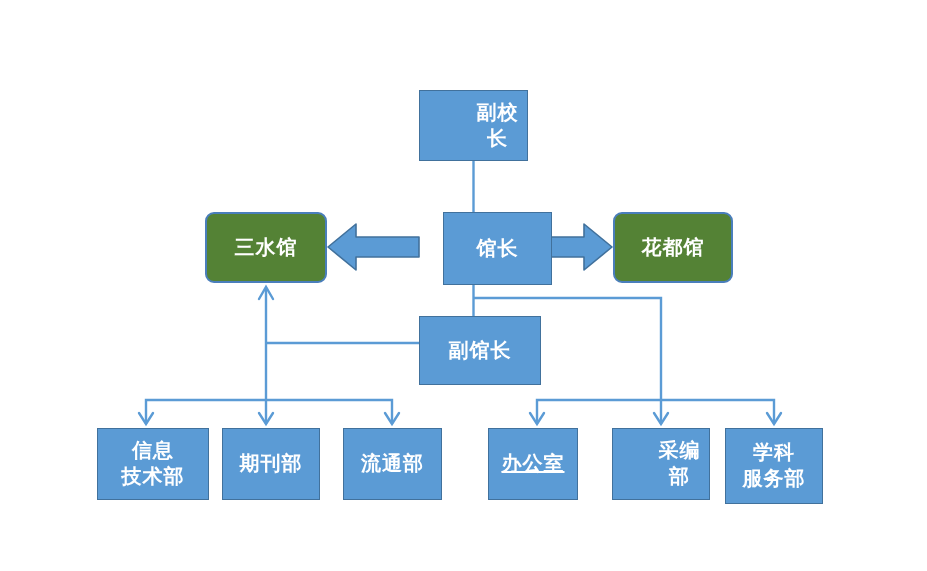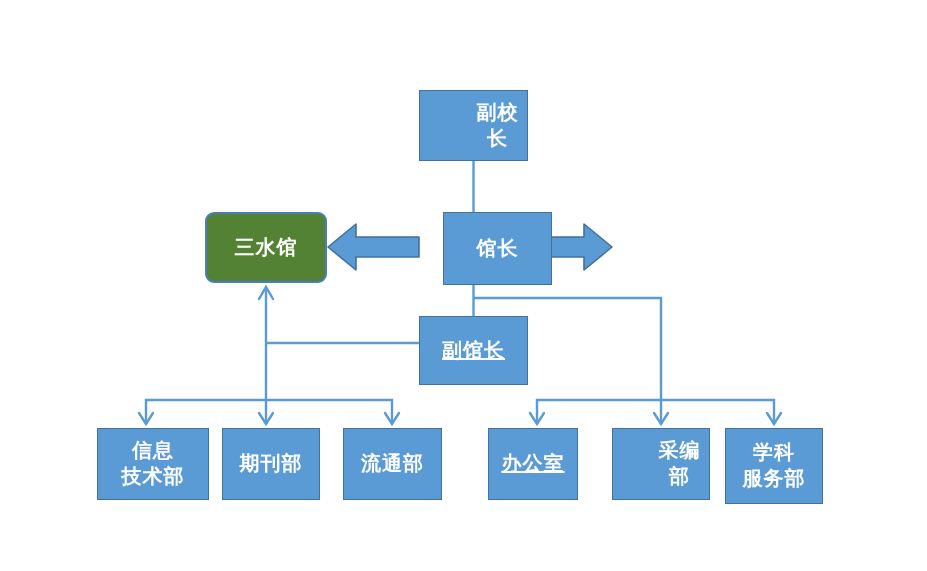--- a/index.html
+++ b/index.html
@@ -95,22 +95,25 @@
   </div>
 
   <div class="node node-blue" style="left:419px;top:212px;width:109px;height:73px;margin-left:24px;">
     <span>馆长</span>
   </div>
 
   <div class="node node-green" style="left:205px;top:212px;width:122px;height:71px;">
     <span>三水馆</span>
   </div>
 
+  <div class="node node-green" style="left:613px;top:212px;width:120px;height:71px;">
+    <span>花都馆</span>
+  </div>
 
-  <div class="node node-blue" style="left:419px;top:316px;width:109px;height:69px;text-decoration:underline;">
+  <div class="node node-blue" style="left:419px;top:316px;width:122px;height:69px;">
     <span>副馆长</span>
   </div>
 
   <div class="node node-blue" style="left:97px;top:428px;width:112px;height:72px;">
     <span>信息
 技术部</span>
   </div>
 
   <div class="node node-blue" style="left:222px;top:428px;width:98px;height:72px;">
     <span>期刊部</span>

